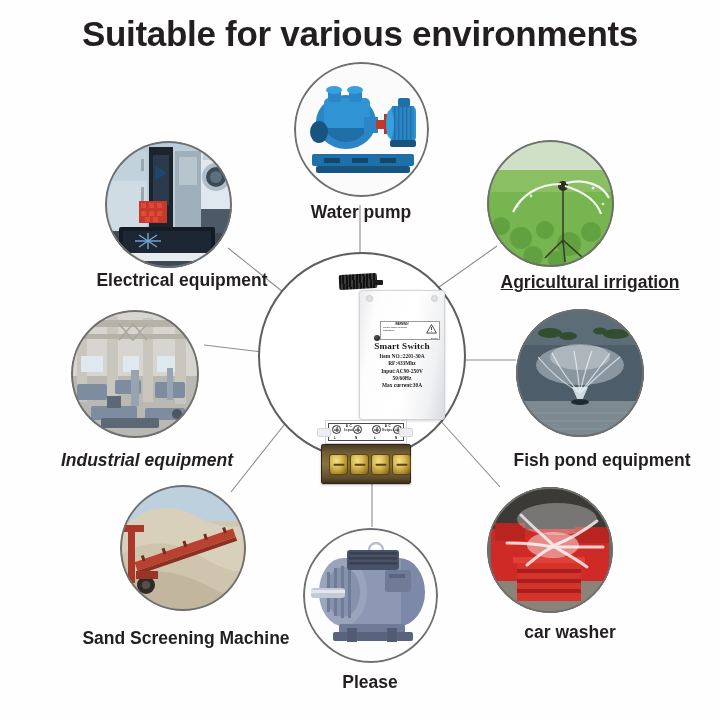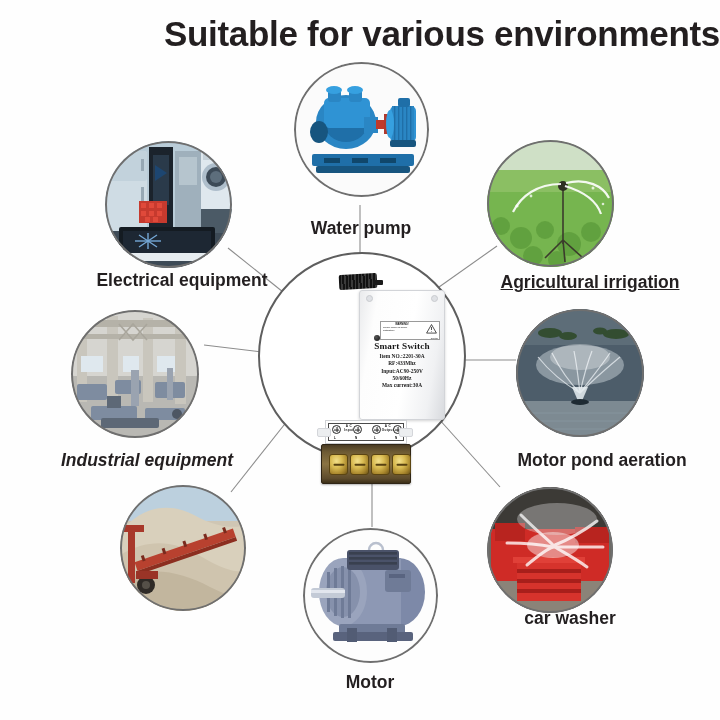--- a/index.html
+++ b/index.html
@@ -1,19 +1,19 @@
 <!DOCTYPE html>
 <html><head>
 <meta charset="utf-8">
 <style>
   html,body{margin:0;padding:0;}
   body{width:720px;height:720px;background:#fefefe;font-family:"Liberation Sans",sans-serif;overflow:hidden;position:relative;}
   #stage{position:absolute;inset:0;width:720px;height:720px;}
 
-  #title{position:absolute;left:0;top:14px;width:720px;text-align:right;
+  #title{position:absolute;left:0;top:14px;width:720px;text-align:center;
     font-size:35px;font-weight:bold;color:#231f20;letter-spacing:-0.3px;}
 
   svg.links{position:absolute;left:0;top:0;width:720px;height:720px;}
 
   .node{position:absolute;border-radius:50%;overflow:hidden;background:#cfcfcf;}
   .ring{position:absolute;border-radius:50%;border:2px solid #6f6f6f;box-sizing:border-box;}
   .pic{position:absolute;inset:0;border-radius:50%;overflow:hidden;}
 
   .cap{position:absolute;text-align:center;font-size:17.5px;font-weight:bold;color:#231f20;white-space:nowrap;}
 
@@ -109,21 +109,21 @@
         <defs>
           <pattern id="fins" width="4" height="4" patternUnits="userSpaceOnUse">
             <rect width="4" height="4" fill="#2a86c4"></rect>
             <rect width="1.4" height="4" fill="#1f6fa8"></rect>
           </pattern>
         </defs>
       </svg>
     </div>
     <div class="ring" style="inset:0;"></div>
   </div>
-  <div class="cap" style="left:258px;top:218px;width:206px;">Water pump</div>
+  <div class="cap" style="left:258px;top:202px;width:206px;">Water pump</div>
 
   <div class="node" style="left:487px;top:140px;width:127px;height:127px;">
     <div class="pic">
       <svg viewBox="0 0 127 127" style="position:absolute;inset:0;width:100%;height:100%;">
         <rect width="127" height="127" fill="#bcd2b0"></rect>
         <rect width="127" height="44" fill="#cfe0c6"></rect>
         <rect y="30" width="127" height="97" fill="#8bbf63"></rect>
         <rect y="52" width="127" height="75" fill="#76b54f"></rect>
         <g fill="#5f9e3d" opacity="0.85">
           <circle cx="14" cy="86" r="9"></circle>
@@ -186,21 +186,21 @@
         <ellipse cx="64" cy="93" rx="9" ry="3" fill="#1e2a33"></ellipse>
         <g stroke="#8fa2ad" stroke-width="0.9" opacity="0.5">
           <line x1="0" y1="104" x2="128" y2="104"></line>
           <line x1="0" y1="112" x2="128" y2="112"></line>
           <line x1="0" y1="120" x2="128" y2="120"></line>
         </g>
       </svg>
     </div>
     <div class="ring" style="inset:0;"></div>
   </div>
-  <div class="cap" style="left:488px;top:450px;width:228px;">Motor pond aeration</div>
+  <div class="cap" style="left:488px;top:450px;width:228px;">Fish pond equipment</div>
 
   <div class="node" style="left:487px;top:487px;width:126px;height:126px;">
     <div class="pic">
       <svg viewBox="0 0 126 126" style="position:absolute;inset:0;width:100%;height:100%;">
         <rect width="126" height="126" fill="#6d6a64"></rect>
         <rect width="126" height="46" fill="#3c3a36"></rect>
         <rect y="88" width="126" height="38" fill="#8b8378"></rect>
         <rect x="4" y="42" width="118" height="52" fill="#cf2b26"></rect>
         <rect x="8" y="36" width="30" height="18" fill="#b8241f"></rect>
         <rect x="88" y="40" width="34" height="16" fill="#b8241f"></rect>
@@ -218,21 +218,21 @@
           <path d="M116 60 C 96 60, 78 60, 68 60"></path>
           <path d="M40 78 C 52 68, 60 62, 66 60"></path>
           <path d="M100 80 C 86 70, 74 64, 68 60"></path>
         </g>
         <ellipse cx="66" cy="58" rx="26" ry="13" fill="#ffffff" opacity="0.45"></ellipse>
         <ellipse cx="70" cy="32" rx="40" ry="16" fill="#e8e8e8" opacity="0.35"></ellipse>
       </svg>
     </div>
     <div class="ring" style="inset:0;"></div>
   </div>
-  <div class="cap" style="left:470px;top:608px;width:200px;">car washer</div>
+  <div class="cap" style="left:470px;top:622px;width:200px;">car washer</div>
 
   <div class="node" style="left:303px;top:528px;width:135px;height:135px;">
     <div class="pic" style="background:#fcfcfc;">
       <svg viewBox="0 0 135 135" style="position:absolute;inset:0;width:100%;height:100%;">
         <rect width="135" height="135" fill="#fdfdfd"></rect>
         <g>
           <ellipse cx="96" cy="64" rx="26" ry="34" fill="#7d89a8"></ellipse>
           <rect x="40" y="30" width="58" height="68" fill="#8d98b4"></rect>
           <ellipse cx="40" cy="64" rx="24" ry="34" fill="#9aa4bd"></ellipse>
           <ellipse cx="40" cy="64" rx="17" ry="25" fill="#8691ac"></ellipse>
@@ -255,21 +255,21 @@
           <rect x="8" y="62" width="34" height="3" fill="#e2e6ee"></rect>
           <rect x="36" y="96" width="66" height="12" rx="2" fill="#6f7b97"></rect>
           <rect x="30" y="104" width="80" height="9" rx="2" fill="#59637d"></rect>
           <rect x="44" y="100" width="10" height="14" fill="#525c74"></rect>
           <rect x="84" y="100" width="10" height="14" fill="#525c74"></rect>
         </g>
       </svg>
     </div>
     <div class="ring" style="inset:0;"></div>
   </div>
-  <div class="cap" style="left:280px;top:672px;width:180px;">Motor</div>
+  <div class="cap" style="left:280px;top:672px;width:180px;">Please</div>
 
   <div class="node" style="left:120px;top:485px;width:126px;height:126px;">
     <div class="pic">
       <svg viewBox="0 0 126 126" style="position:absolute;inset:0;width:100%;height:100%;">
         <rect width="126" height="126" fill="#cfc6b4"></rect>
         <rect width="126" height="36" fill="#bcd0de"></rect>
         <path d="M0 40 C 24 12, 58 14, 84 34 L126 44 L126 0 L0 0 Z" fill="#bcd0de" opacity="0"></path>
         <path d="M0 48 C 20 22, 48 16, 74 30 C 96 42, 112 44, 126 40 L126 126 L0 126 Z" fill="#d9d0bc"></path>
         <path d="M0 70 C 30 52, 56 56, 82 72 C 102 84, 116 88, 126 86 L126 126 L0 126 Z" fill="#cfc4ae"></path>
         <path d="M0 96 C 28 80, 60 86, 90 102 C 106 110, 118 114, 126 114 L126 126 L0 126 Z" fill="#c2b69e"></path>
@@ -288,20 +288,21 @@
             </g>
           </g>
           <circle cx="26" cy="100" r="9" fill="#2e2a26"></circle>
           <circle cx="26" cy="100" r="4" fill="#555048"></circle>
           <rect x="16" y="86" width="22" height="8" fill="#9a3427"></rect>
         </g>
       </svg>
     </div>
     <div class="ring" style="inset:0;"></div>
   </div>
+  <div class="cap" style="left:56px;top:628px;width:260px;">Sand Screening Machine</div>
 
   <div class="node" style="left:71px;top:310px;width:128px;height:128px;">
     <div class="pic">
       <svg viewBox="0 0 128 128" style="position:absolute;inset:0;width:100%;height:100%;">
         <rect width="128" height="128" fill="#c8c7c2"></rect>
         <rect width="128" height="70" fill="#d6d5d0"></rect>
         <rect y="66" width="128" height="62" fill="#b9b8b3"></rect>
         <g fill="#c9c6bd">
           <rect x="6" y="8" width="10" height="84"></rect>
             <rect x="36" y="6" width="11" height="88"></rect>

